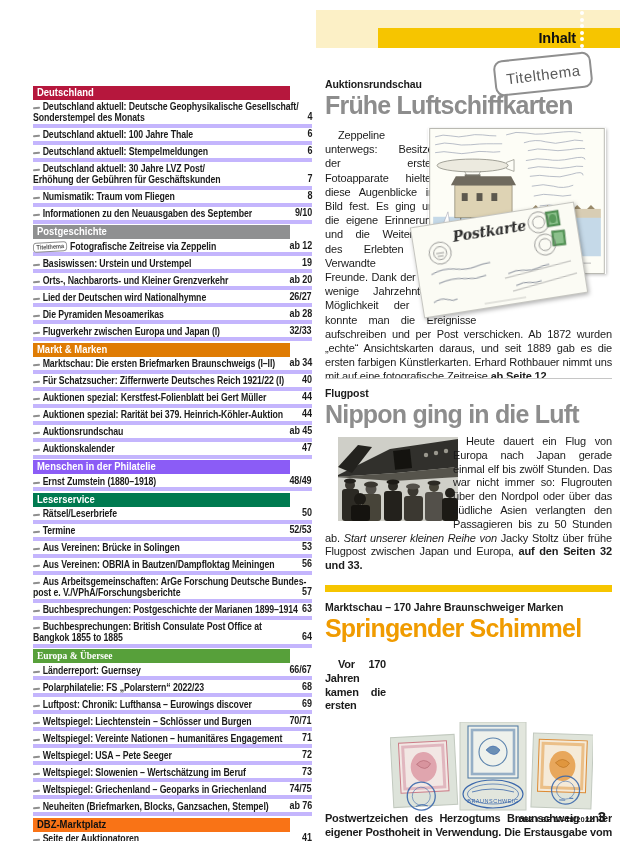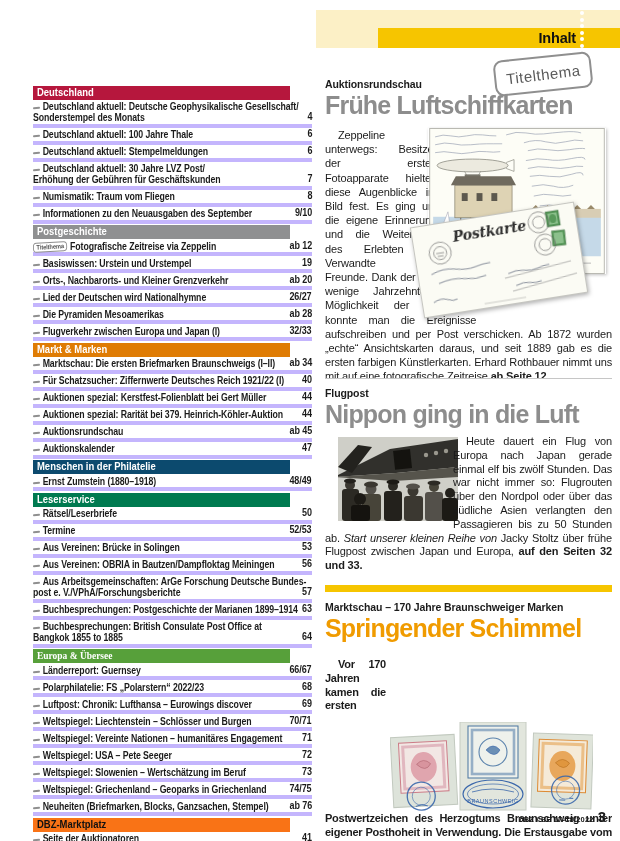--- a/index.html
+++ b/index.html
@@ -184,21 +184,21 @@
   </div>
 
   <div class="toc-row">
     <div class="lbl"><span class="badge-s" hidden=""></span><span class="lbl-t">Auktionskalender</span></div>
     <span class="pg">47</span>
   </div>
 </div>
   </section>
 
   <section>
-    <div class="sec-head" style="background: #0c4a6e; color: rgb(255, 255, 255);"><span class="sec-title">Menschen in der Philatelie</span></div>
+    <div class="sec-head" style="background: #8b5cf6; color: rgb(255, 255, 255);"><span class="sec-title">Menschen in der Philatelie</span></div>
     <div class="rows">
   <div class="toc-row">
     <div class="lbl"><span class="badge-s" hidden=""></span><span class="lbl-t">Ernst Zumstein (1880–1918)</span></div>
     <span class="pg">48/49</span>
   </div>
 </div>
   </section>
 
   <section>
     <div class="sec-head" style="background: rgb(0, 122, 80); color: rgb(255, 255, 255);"><span class="sec-title">Leserservice</span></div>

